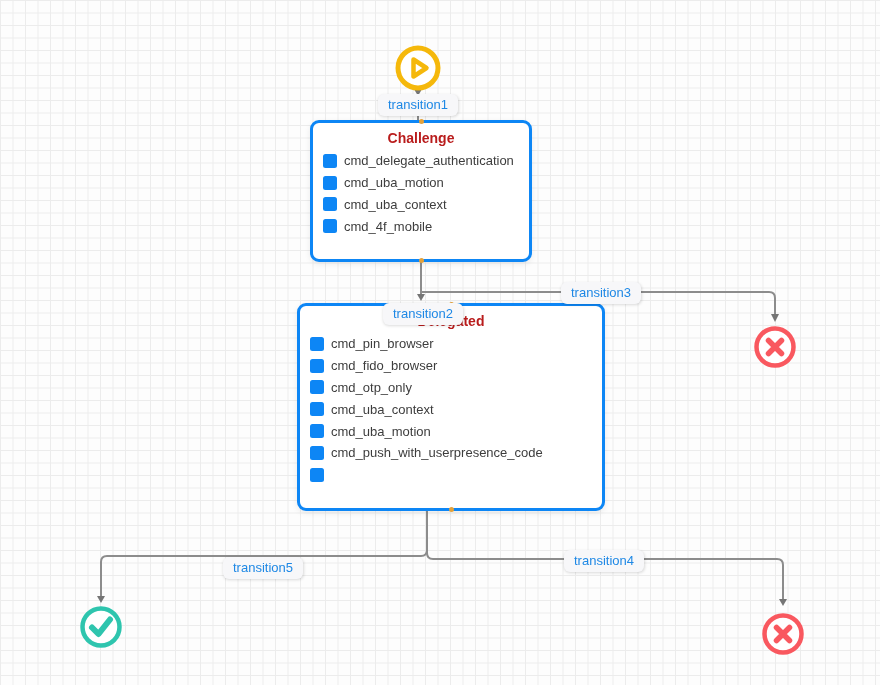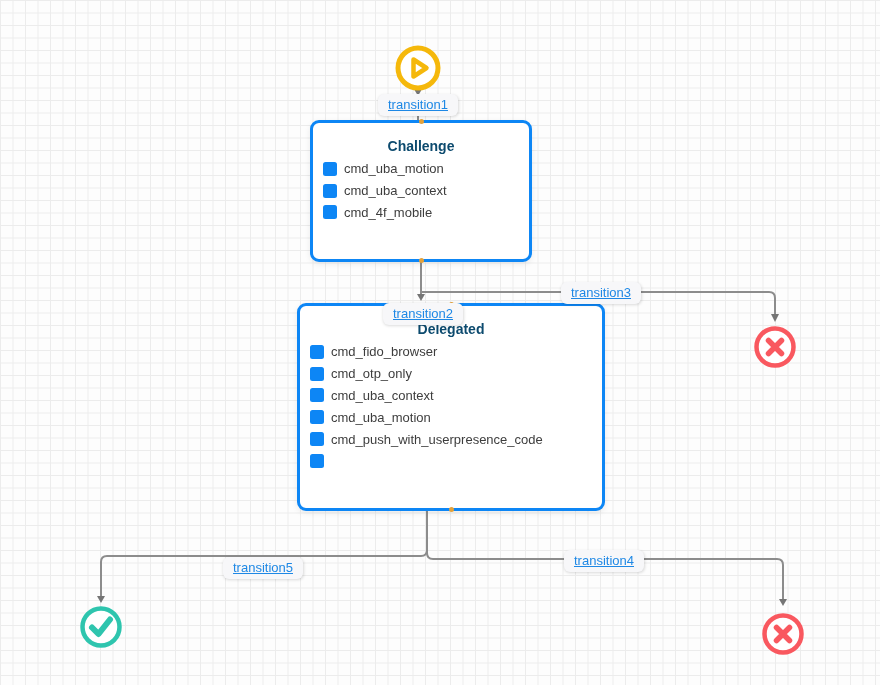--- a/index.html
+++ b/index.html
@@ -18,43 +18,42 @@
   svg.wires{position:absolute;left:0;top:0;z-index:1;}
   .wire{stroke:#8c8c8c;stroke-width:2;fill:none;}
   .arrowhead{fill:#757575;stroke:none;}
 
   .state-box{
     position:absolute;z-index:2;box-sizing:border-box;
     background:#ffffff;border:3px solid #0d86f5;border-radius:9px;
     box-shadow:0 2px 6px rgba(0,0,0,0.08);
   }
   .state-title{
-    margin-top:14px;text-align:center;font-size:14px;font-weight:bold;
-    color:#0c4a6e;line-height:18px;
+    margin-top:6px;text-align:center;font-size:14px;font-weight:bold;
+    color:#b91c1c;line-height:18px;
   }
   .cmd-list{list-style:none;margin:3px 0 0 0;padding:0 0 0 10px;}
   .cmd-item{display:flex;align-items:center;height:21.8px;gap:7px;}
   .cmd-square{
     width:14px;height:14px;background:#0d86f5;border-radius:2.5px;flex:0 0 auto;
   }
   .cmd-label{font-size:13px;color:#3d3d3d;white-space:nowrap;}
 
   .handle{
     position:absolute;width:5px;height:5px;border-radius:50%;
     background:#e3a23c;left:50%;margin-left:-2.5px;z-index:3;
   }
   .handle.top{top:-4px;}
   .handle.bottom{bottom:-4px;}
 
   .transition-chip{
     position:absolute;z-index:4;transform:translate(-50%,-50%);
     background:#f7f7f9;border-radius:6px;padding:3px 10px 4px 10px;
     font-size:13px;color:#1e88e5;white-space:nowrap;
     box-shadow:0 1px 3px rgba(0,0,0,0.14);
-    text-decoration:underline;
   }
 
   .icon-node{position:absolute;z-index:2;}
 </style>
 </head>
 <body>
 
 <div class="canvas">
 
   <svg class="wires" width="880" height="685">
@@ -81,38 +80,46 @@
       <path d="M20.5 16.5 L33.5 25 L20.5 33.5 Z" fill="none" stroke="#f5b80b" stroke-width="4.5" stroke-linejoin="round"></path>
     </svg>
   </div>
 
   <div class="state-box" style="left:310px;top:120px;width:222px;height:142px;">
     <span class="handle top"></span>
     <div class="state-title">Challenge</div>
     <ul class="cmd-list">
       <li class="cmd-item">
         <span class="cmd-square"></span>
+        <span class="cmd-label">cmd_delegate_authentication</span>
+      </li>
+      <li class="cmd-item">
+        <span class="cmd-square"></span>
         <span class="cmd-label">cmd_uba_motion</span>
       </li>
       <li class="cmd-item">
         <span class="cmd-square"></span>
         <span class="cmd-label">cmd_uba_context</span>
       </li>
       <li class="cmd-item">
         <span class="cmd-square"></span>
         <span class="cmd-label">cmd_4f_mobile</span>
       </li>
     </ul>
     <span class="handle bottom"></span>
   </div>
 
   <div class="state-box" style="left:297px;top:303px;width:308px;height:208px;">
     <span class="handle top"></span>
     <div class="state-title">Delegated</div>
     <ul class="cmd-list">
+      <li class="cmd-item">
+        <span class="cmd-square"></span>
+        <span class="cmd-label">cmd_pin_browser</span>
+      </li>
       <li class="cmd-item">
         <span class="cmd-square"></span>
         <span class="cmd-label">cmd_fido_browser</span>
       </li>
       <li class="cmd-item">
         <span class="cmd-square"></span>
         <span class="cmd-label">cmd_otp_only</span>
       </li>
       <li class="cmd-item">
         <span class="cmd-square"></span>

